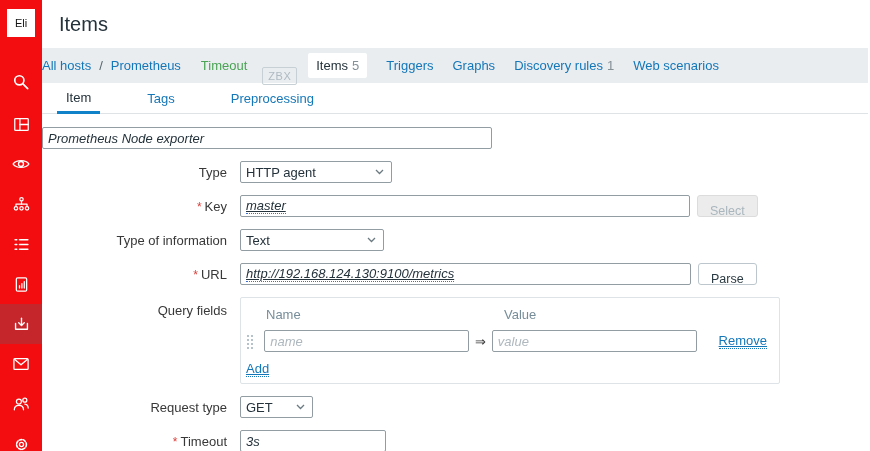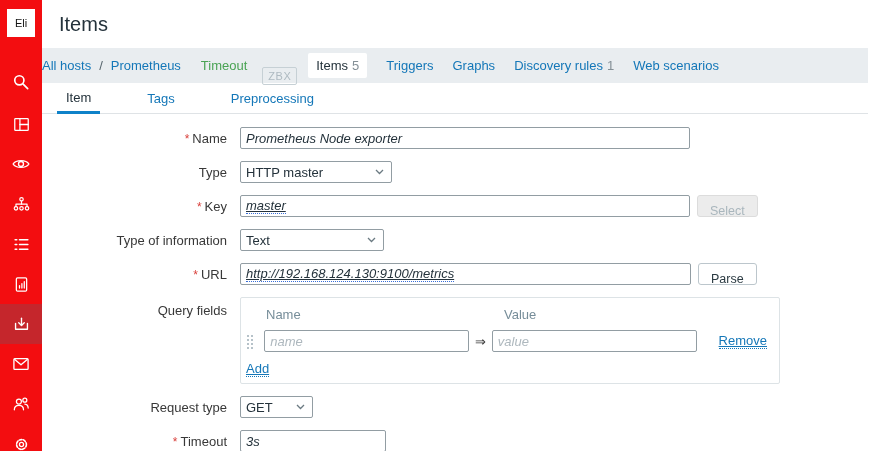--- a/index.html
+++ b/index.html
@@ -178,28 +178,27 @@
 
   <div class="tabs">
     <div class="tab active">Item</div>
     <div class="tab">Tags</div>
     <div class="tab">Preprocessing</div>
   </div>
 
   <div class="form">
 
     <div class="row">
-      <div class="lbl"><span class="req">*</span><span>Name</span></div>
       <input class="tb w450" type="text" value="Prometheus Node exporter" style="">
     </div>
 
     <div class="row">
       <div class="lbl"><span>Type</span></div>
       <div class="sel" style="width:152px">
-        <span>HTTP master</span>
+        <span>HTTP agent</span>
         <svg width="9" height="6" viewBox="0 0 9 6">
             <polyline points="1,1 4.5,4.5 8,1" fill="none" stroke="#6b7a82" stroke-width="1.3"></polyline>
           </svg>
       </div>
     </div>
 
     <div class="row">
       <div class="lbl"><span class="req">*</span><span>Key</span></div>
       <div class="tb tb-div w450">
         <span class="spell">master</span>

